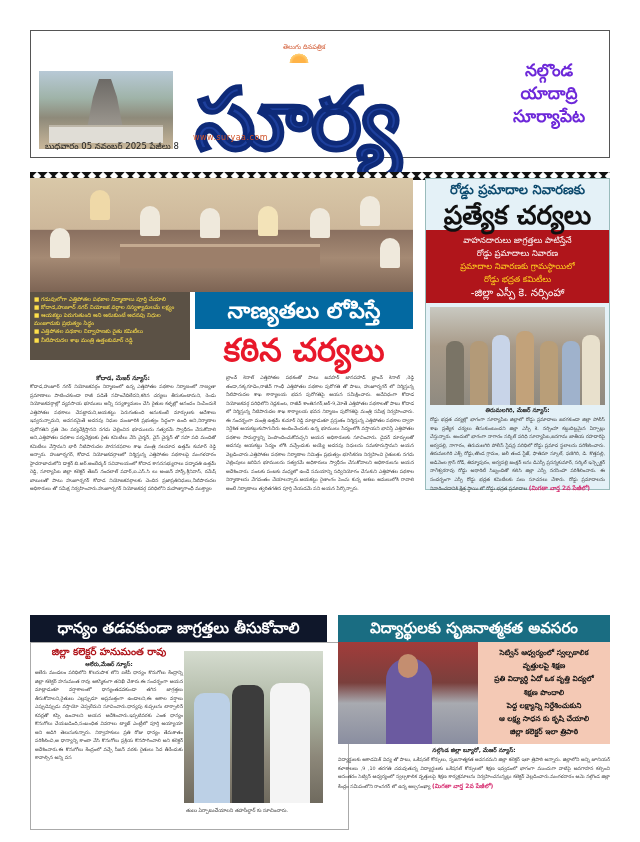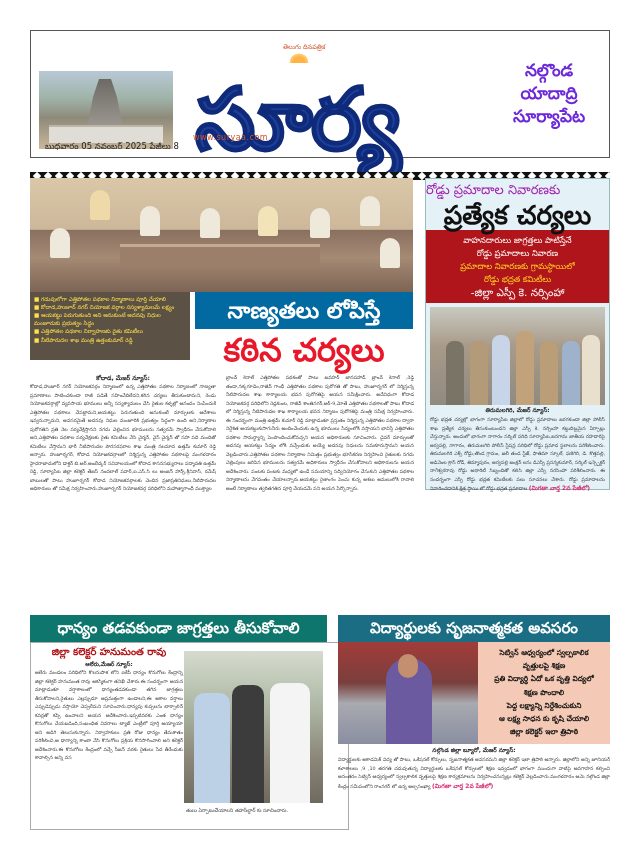--- a/index.html
+++ b/index.html
@@ -30,34 +30,34 @@
   .bullets p { color: #ffe04a; font-size: 5.6px; line-height: 1.45; }
   .lead-sub { position: absolute; left: 165px; top: 262px; width: 218px; height: 37px; background: #0369a1; color: #fff; font-size: 22px; font-weight: bold; text-align: center; line-height: 37px; }
   .lead-head { position: absolute; left: 165px; top: 300px; width: 218px; height: 40px; color: #e8182a; font-size: 32px; font-weight: bold; text-align: center; line-height: 40px; }
   .dateline { text-align: center; font-size: 6px; color: #222; font-weight: bold; }
   .body-text { font-size: 4.8px; line-height: 8.5px; color: #444; text-align: justify; }
   .lead-col1 { position: absolute; left: 0; top: 344px; width: 186px; }
   .lead-col2 { position: absolute; left: 196px; top: 344px; width: 188px; }
 
   
   .side-box { position: absolute; left: 395px; top: 148px; width: 185px; height: 312px; border: 1px solid #9bb; background: #e4f1f7; }
-  .side-title1 { text-align: left; font-size: 13px; font-weight: normal; color: #a21caf; padding-top: 3px; }
+  .side-title1 { text-align: center; font-size: 13px; font-weight: bold; color: #0c4a6e; padding-top: 3px; }
   .side-title2 { text-align: center; font-size: 26px; font-weight: bold; color: #111; line-height: 30px; }
   .side-red { background: #b0151b; padding: 4px 3px; text-align: center; }
   .side-red p { font-size: 8.3px; line-height: 13px; font-weight: normal; }
   .side-red .w { color: #fff; } .side-red .y { color: #ffd21f; }
   .side-red .sig { color: #fff; font-size: 10.5px; }
   .side-photo { margin: 4px 4px 0; height: 98px; background: linear-gradient(180deg,#c9c9c1 0%,#a89a88 40%,#8f8a80 100%); position: relative; overflow: hidden; }
   .side-photo .person { position: absolute; bottom: 0; width: 18px; height: 64px; border-radius: 8px 8px 0 0; }
   .side-dateline { text-align: center; font-size: 5.8px; font-weight: bold; color: #222; margin-top: 2px; }
   .side-body { padding: 1px 4px; font-size: 4.8px; line-height: 8.5px; color: #444; text-align: justify; }
   .cont { color: #d62a6e; font-weight: bold; font-size: 6px; }
 
   
-  .bl-head { position: absolute; left: 0; top: 585px; width: 297px; height: 27px; background: #0f766e; color: #fff; font-size: 15px; font-weight: bold; line-height: 27px; text-align: center; }
+  .bl-head { position: absolute; left: 0; top: 585px; width: 297px; height: 27px; background: #0f172a; color: #fff; font-size: 15px; font-weight: bold; line-height: 27px; text-align: center; }
   .bl-box { position: absolute; left: 0; top: 612px; width: 319px; height: 188px; border: 1px solid #aaa; }
   .bl-sub { position: absolute; left: 8px; top: 3px; width: 140px; text-align: center; color: #b0151b; font-size: 10px; font-weight: bold; }
   .bl-dateline { position: absolute; left: 8px; top: 18px; width: 140px; text-align: center; font-size: 5.6px; font-weight: bold; color: #222; }
   .bl-text { position: absolute; left: 4px; top: 26px; width: 148px; }
   .bl-photo { position: absolute; left: 153px; top: 8px; width: 139px; height: 152px; background: linear-gradient(180deg,#d5dccf 0%,#aab3a0 40%,#8c8779 70%,#6f6a5e 100%); overflow: hidden; }
   .bl-photo .person { position: absolute; bottom: 0; border-radius: 10px 10px 0 0; }
   .bl-caption { position: absolute; left: 155px; top: 164px; width: 137px; font-size: 5px; color: #444; }
 
   
   .br-head { position: absolute; left: 308px; top: 585px; width: 272px; height: 27px; background: #1a6d82; color: #fff; font-size: 15px; font-weight: bold; line-height: 27px; text-align: center; }

